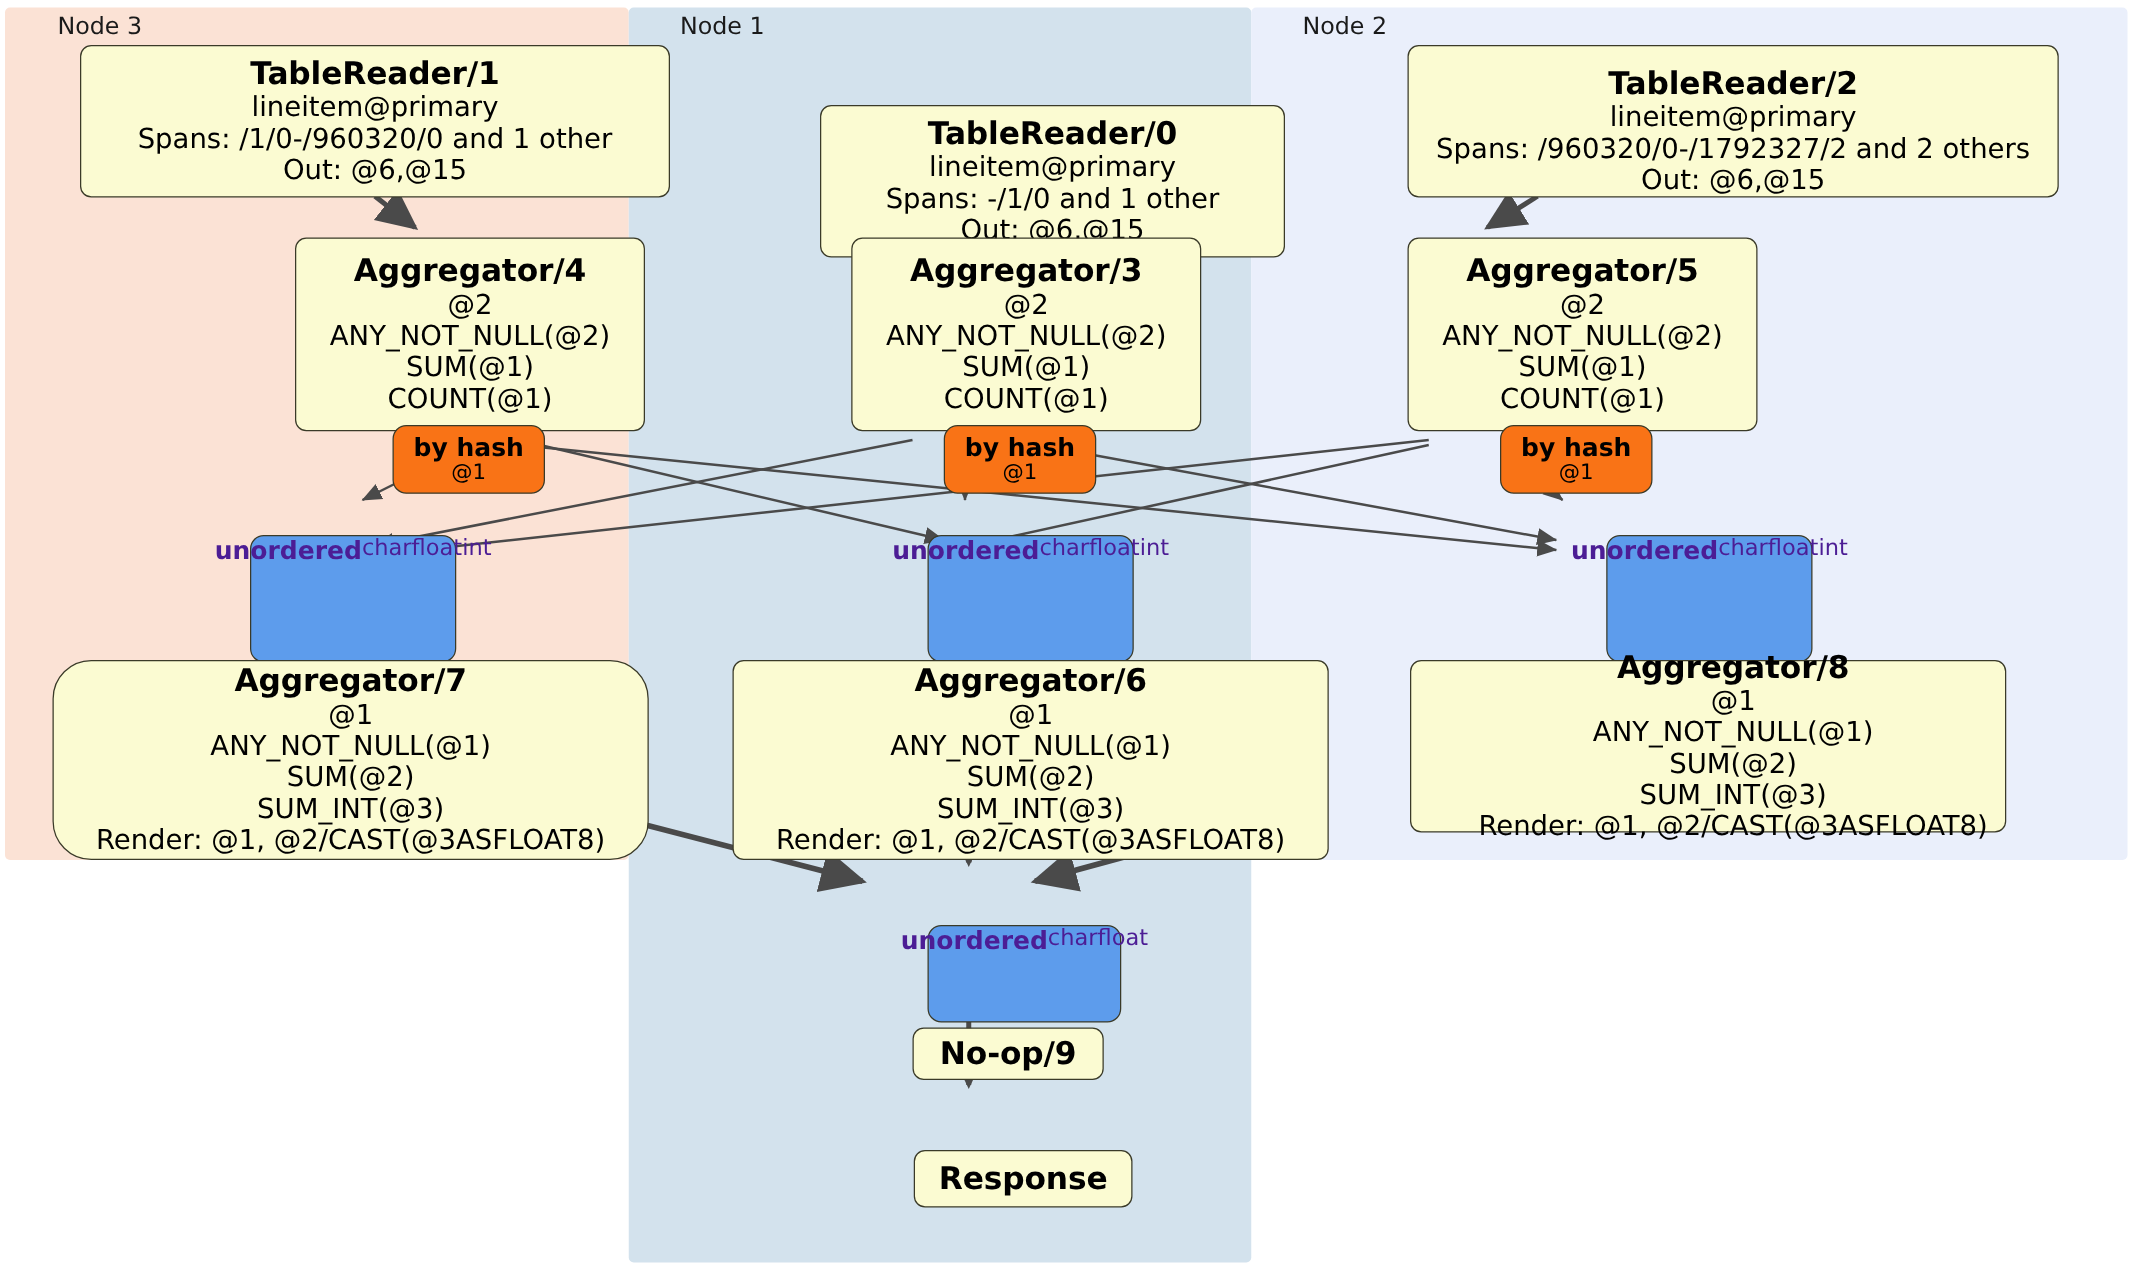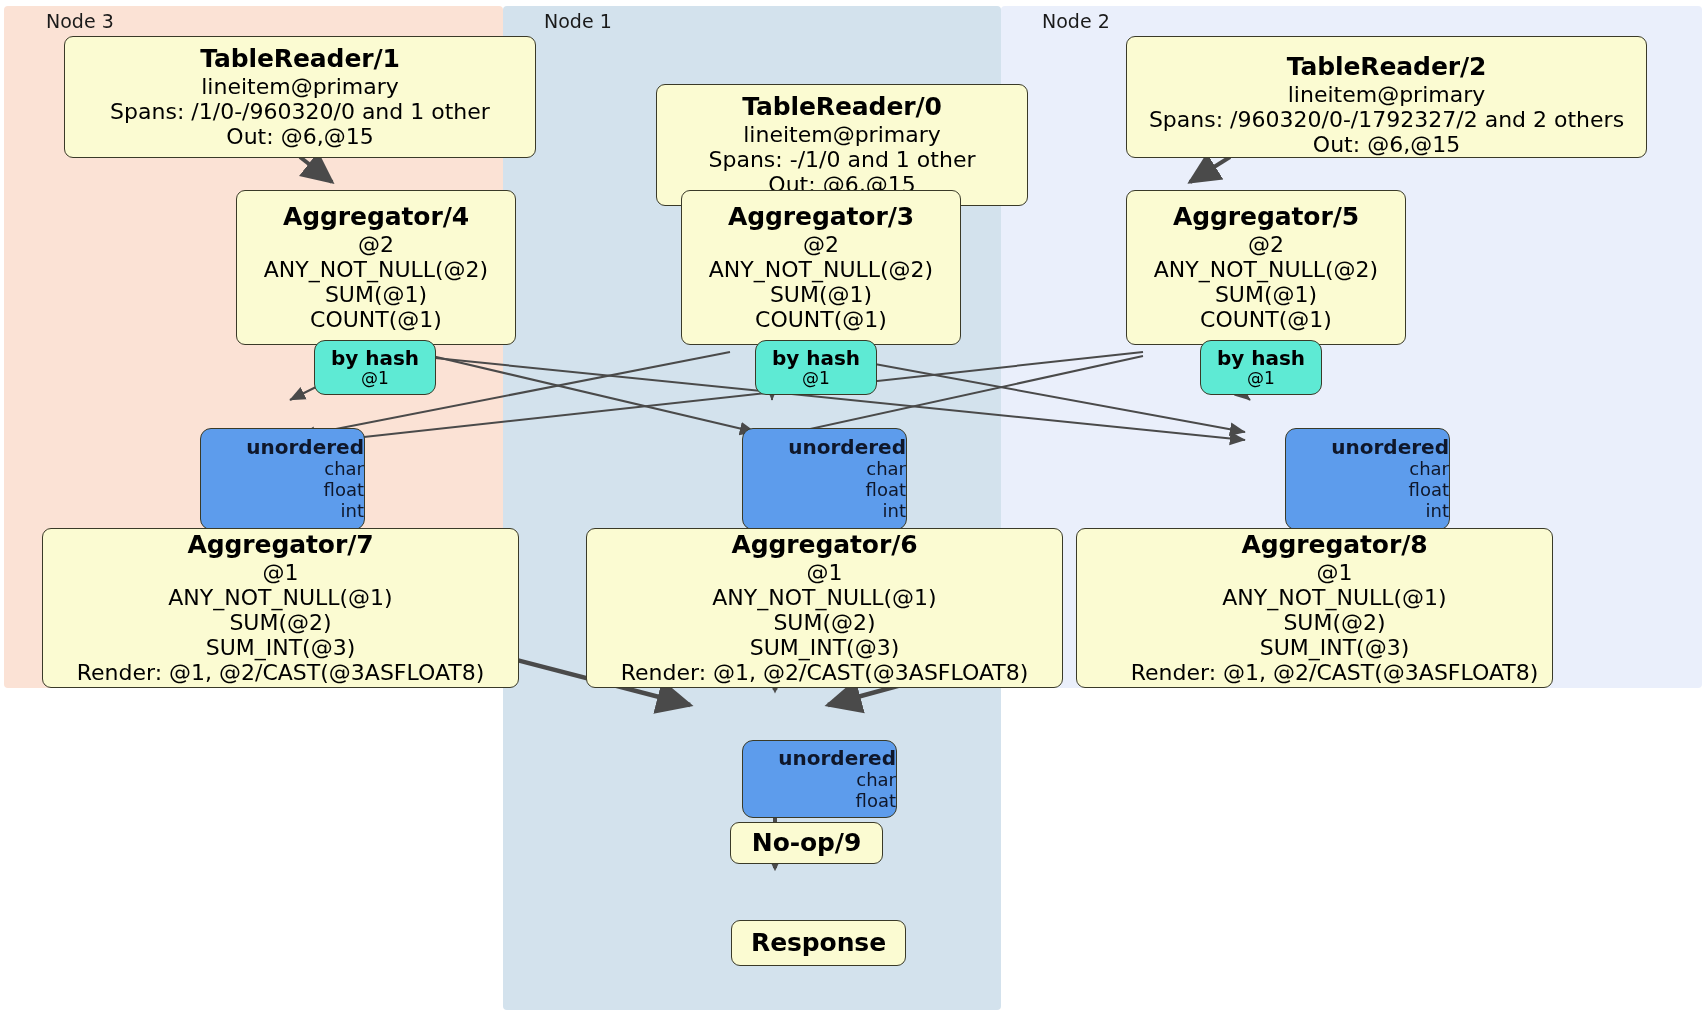--- a/index.html
+++ b/index.html
@@ -60,43 +60,43 @@
   .router {
     position: absolute;
     box-sizing: border-box;
     display: flex;
     flex-direction: column;
     align-items: center;
     justify-content: center;
     text-align: center;
     border: 1.6px solid #3a3a28;
     border-radius: 11px;
-    background: #5eead4;
+    background: #f97316;
     color: #000000;
     line-height: 1.12;
   }
   .router .title {
     font-weight: bold;
     font-size: 20px;
   }
   .router .sub {
     font-size: 17px;
   }
   .stream {
     position: absolute;
     box-sizing: border-box;
     display: flex;
-    flex-direction: column;
-    align-items: flex-end;
+    flex-direction: row;
+    align-items: flex-start;
     justify-content: center;
     text-align: center;
     border: 1.6px solid #3a3a28;
     border-radius: 11px;
     background: #5d9cec;
-    color: #0f172a;
+    color: #4c1d95;
     line-height: 1.16;
   }
   .stream .title {
     font-weight: bold;
     font-size: 20px;
   }
   .stream .sub {
     font-size: 18px;
   }
   .small-box .title {
@@ -223,39 +223,39 @@
     <div class="sub">int</div>
   </div>
 
   <div class="stream" style="left:1285px; top:428px; width:165px; height:102px;">
     <div class="title">unordered</div>
     <div class="sub">char</div>
     <div class="sub">float</div>
     <div class="sub">int</div>
   </div>
 
-  <div class="box" style="left:42px; top:528px; width:477px; height:160px;">
+  <div class="box" style="left:42px; top:528px; width:477px; height:160px;border-radius:31px;">
     <div class="title">Aggregator/7</div>
     <div class="sub">@1</div>
     <div class="sub">ANY_NOT_NULL(@1)</div>
     <div class="sub">SUM(@2)</div>
     <div class="sub">SUM_INT(@3)</div>
     <div class="sub">Render: @1, @2/CAST(@3ASFLOAT8)</div>
   </div>
 
   <div class="box" style="left:586px; top:528px; width:477px; height:160px;">
     <div class="title">Aggregator/6</div>
     <div class="sub">@1</div>
     <div class="sub">ANY_NOT_NULL(@1)</div>
     <div class="sub">SUM(@2)</div>
     <div class="sub">SUM_INT(@3)</div>
     <div class="sub">Render: @1, @2/CAST(@3ASFLOAT8)</div>
   </div>
 
-  <div class="box" style="left:1076px; top:528px; width:477px; height:160px;padding-left:40px;">
+  <div class="box" style="left:1128px; top:528px; width:477px; height:138px;padding-left:40px;">
     <div class="title">Aggregator/8</div>
     <div class="sub">@1</div>
     <div class="sub">ANY_NOT_NULL(@1)</div>
     <div class="sub">SUM(@2)</div>
     <div class="sub">SUM_INT(@3)</div>
     <div class="sub">Render: @1, @2/CAST(@3ASFLOAT8)</div>
   </div>
 
   <div class="stream" style="left:742px; top:740px; width:155px; height:78px;">
     <div class="title">unordered</div>

